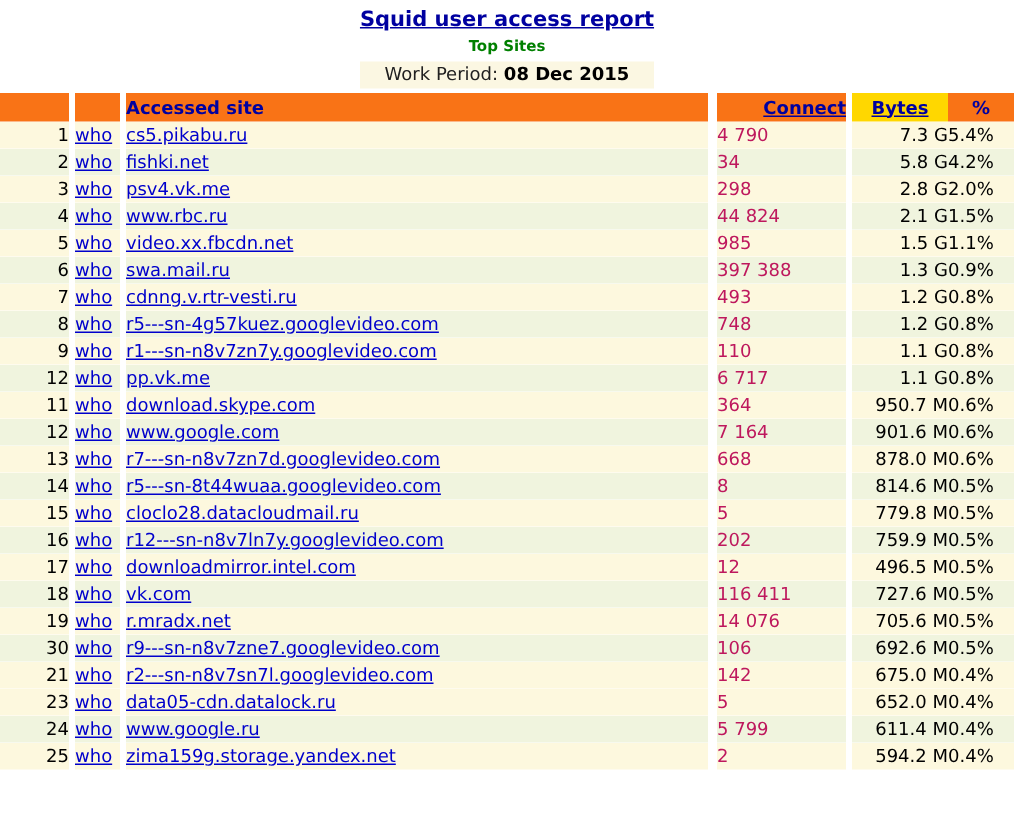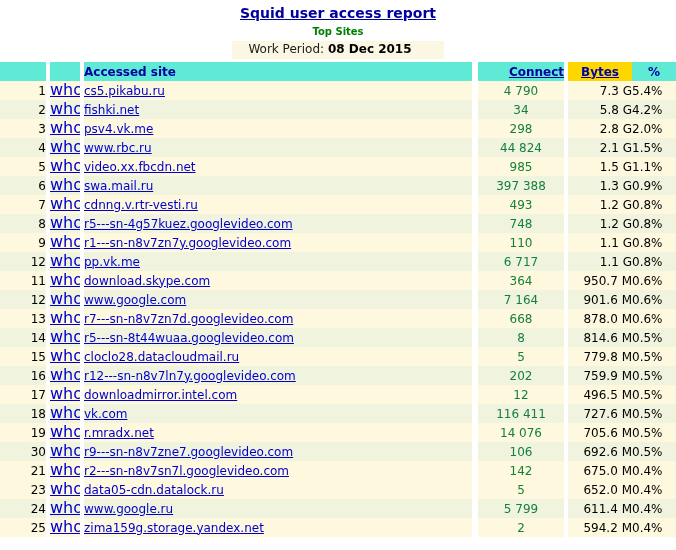--- a/index.html
+++ b/index.html
@@ -40,21 +40,21 @@
     font-size: 10px;
     line-height: 17px;
   }
   .period-line {
     margin-top: 1px;
     line-height: 15px;
   }
   .period-banner {
     display: inline-block;
     background: #fbf7e2;
-    padding: 1px 32px 2px 16px;
+    padding: 1px 16px 2px 16px;
     font-size: 12px;
     color: #202020;
     white-space: nowrap;
   }
   .period-banner .period-label { font-weight: normal; }
   .period-banner .period-value { font-weight: bold; color: #000000; }
 
   
   table.report {
     border-collapse: collapse;
@@ -78,21 +78,21 @@
   col.c-gap2   { width: 4px;  }
   col.c-site   { width: 388px; }
   col.c-gap3   { width: 6px;  }
   col.c-conn   { width: 86px; }
   col.c-gap4   { width: 4px;  }
   col.c-bytes  { width: 64px; }
   col.c-pct    { width: 44px; }
 
   
   thead tr { height: 19px; }
-  thead td { background: #5eead4; height: 19px; }
+  thead td { background: #f97316; height: 19px; }
   thead td.spacer { background: #ffffff; }
   .th-text {
     color: #0000a0;
     font-weight: bold;
     font-size: 12px;
   }
   .th-link {
     color: #0000a0;
     font-weight: bold;
     text-decoration: underline;
@@ -114,37 +114,37 @@
     padding-right: 1px;
     color: #000000;
     font-size: 11px;
   }
   td.who {
     text-align: left;
   }
   td.who a {
     color: #0000cc;
     text-decoration: underline;
-    font-size: 16px;
+    font-size: 12px;
     cursor: pointer;
   }
   td.site {
     text-align: left;
     padding-left: 1px;
   }
   td.site a {
     color: #0000cc;
     text-decoration: underline;
     font-size: 12px;
     cursor: pointer;
   }
   td.conn {
-    text-align: center;
+    text-align: left;
     padding-right: 4px;
-    color: #15803d;
+    color: #be185d;
   }
   td.bytes {
     text-align: right;
     padding-right: 2px;
     color: #000000;
   }
   td.pct {
     text-align: left;
     padding-right: 4px;
     color: #000000;

